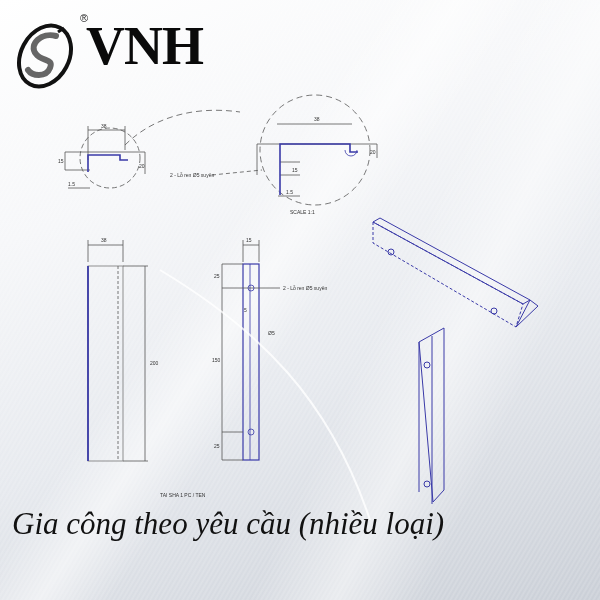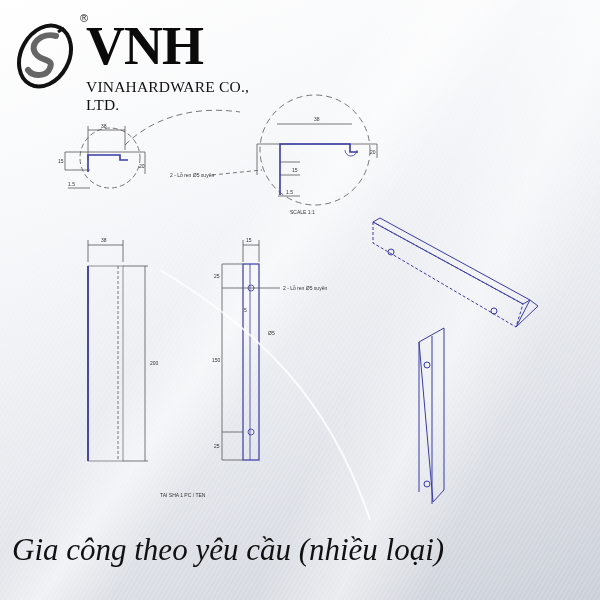--- a/index.html
+++ b/index.html
@@ -25,40 +25,39 @@
     .logo-reg {
       position: absolute; left: 66px; top: 0; font-size: 11px; color: #222;
       font-family: "Liberation Sans", sans-serif;
     }
     .logo-sub {
       position: absolute; left: 72px; top: 66px;
       font-family: "Liberation Serif", serif; font-size: 15.5px; color: #111; letter-spacing: 0.2px;
     }
     .drawing { position: absolute; left: 0; top: 0; width: 600px; height: 600px; }
     .caption {
-      position: absolute; left: 12px; top: 532px;
+      position: absolute; left: 12px; top: 506px;
       font-family: "Liberation Serif", serif; font-style: italic;
       font-size: 31px; color: #111; white-space: nowrap;
     }
     .tiny { font-family: "Liberation Sans", sans-serif; font-size: 5px; fill: #333; }
   </style>
 </head>
 <body>
 
 <div class="sheen"></div>
 
 <div class="logo">
   <svg class="logo-mark" viewBox="0 0 62 72">
     <ellipse cx="31" cy="38" rx="24" ry="32" transform="rotate(28 31 38)" fill="none" stroke="#111" stroke-width="4"></ellipse>
     <path d="M42 18 C28 14 14 26 22 36 C28 44 40 40 36 50 C32 60 18 58 14 52" fill="none" stroke="#666" stroke-width="6" stroke-linecap="round"></path>
     <path d="M44 14 L50 10" stroke="#111" stroke-width="3"></path>
   </svg>
   <span class="logo-reg">®</span>
   <div class="logo-text">VNH</div>
-  <div class="logo-sub">VINAHARDWARE CO., LTD.</div>
 </div>
 
 <svg class="drawing" viewBox="0 0 600 600">
   <g stroke="#555" stroke-width="0.8" fill="none">
 
     <g>
       <circle cx="110" cy="158" r="30" stroke-dasharray="5 3"></circle>
       <line x1="88" y1="130" x2="125" y2="130"></line>
       <line x1="88" y1="126" x2="88" y2="160"></line>
       <line x1="125" y1="126" x2="125" y2="150"></line>

